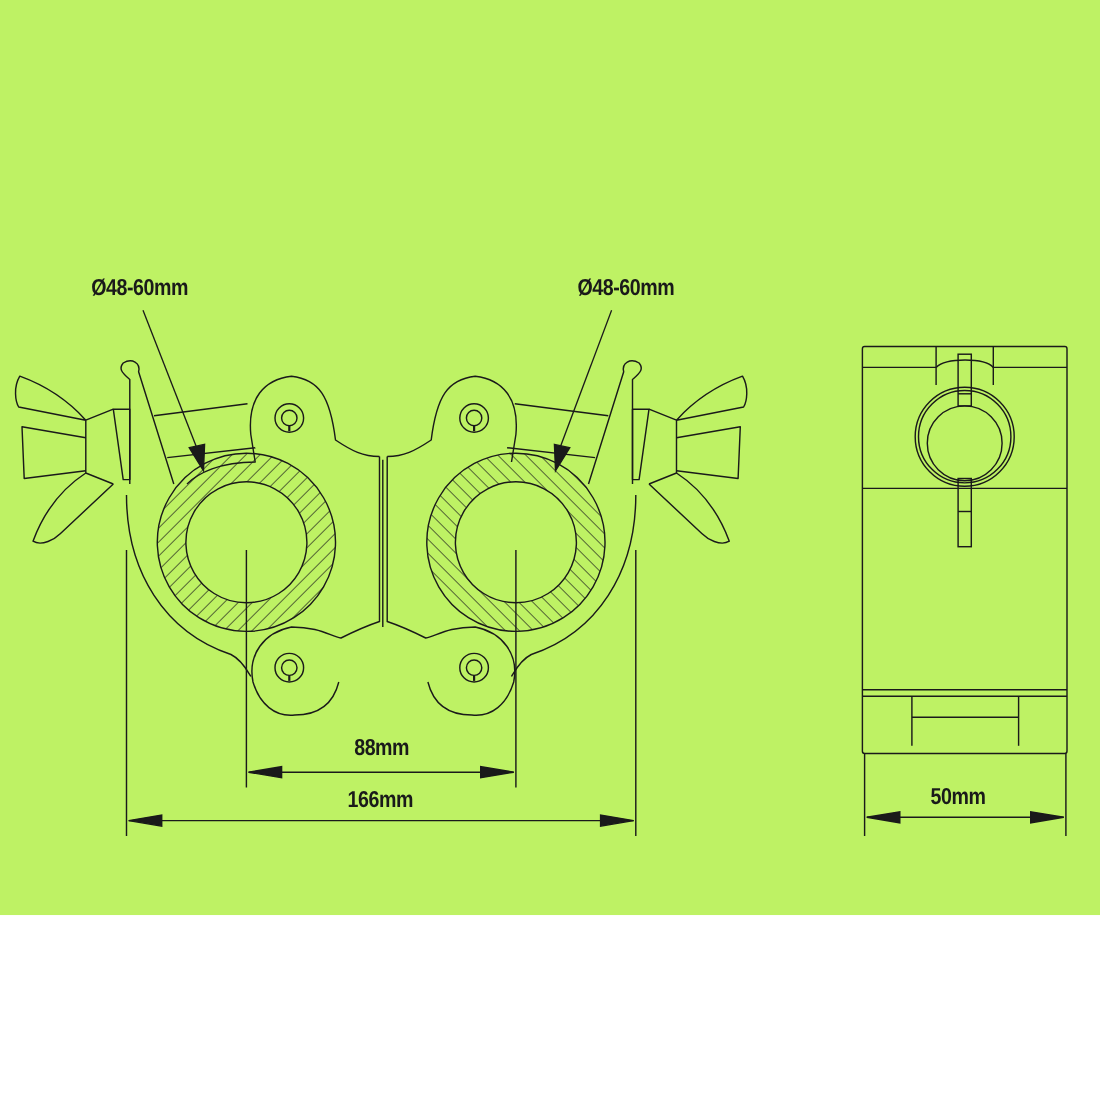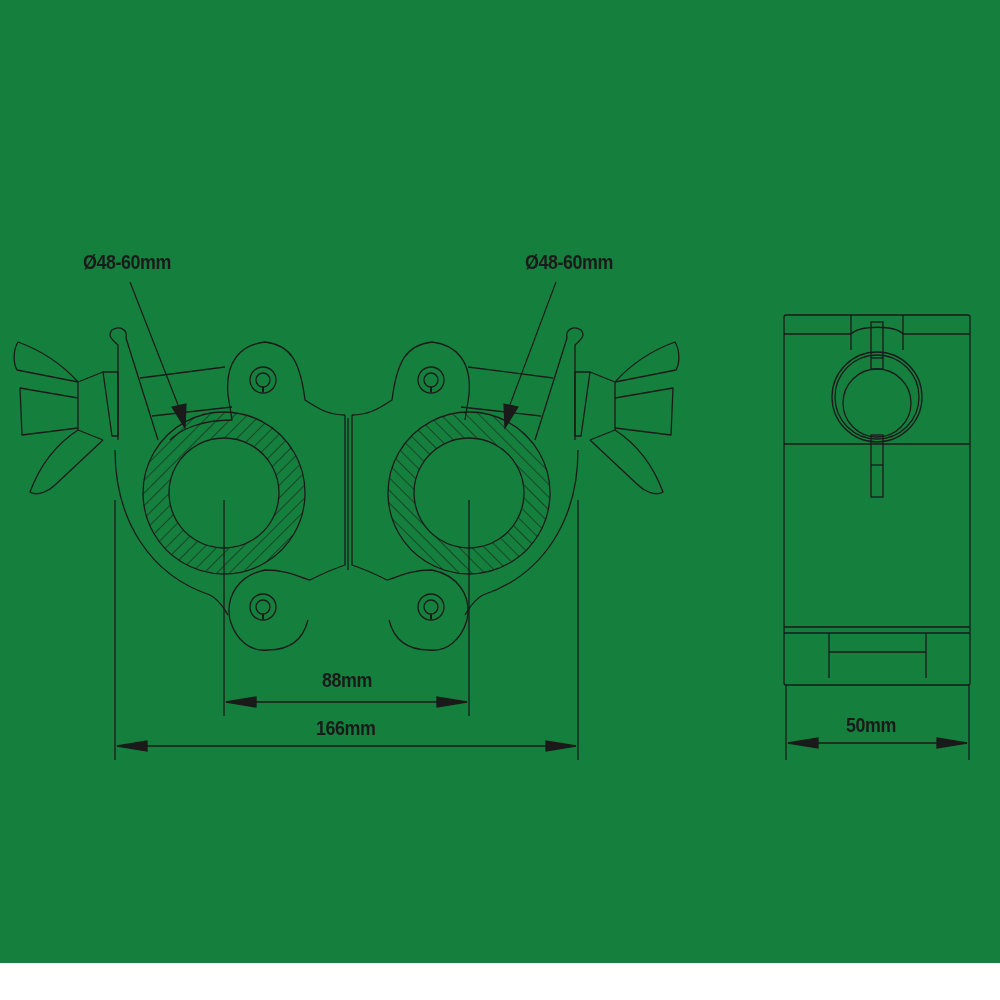--- a/index.html
+++ b/index.html
@@ -1,16 +1,16 @@
 <!DOCTYPE html>
 <html><head>
   <meta charset="utf-8">
   <style>
     html, body { margin: 0; padding: 0; background: #ffffff; }
-    .canvas { position: relative; width: 1000px; height: 963px; background: #15803d; overflow: hidden; text-align: right; }
+    .canvas { position: relative; width: 1000px; height: 832px; background: #bef264; overflow: hidden; text-align: right; }
     svg { position: absolute; left: 0; top: 0; }
     .lbl { position: absolute; font-family: "Liberation Sans", sans-serif; font-weight: bold; color: #1a1a1a; font-size: 21px; letter-spacing: -0.5px; white-space: nowrap; transform: scaleX(0.85); transform-origin: left top; }
   </style>
 </head>
 <body>
 
 <div class="canvas">
 
   <svg width="1000" height="1000" viewBox="0 0 1000 1000">
     <defs>

